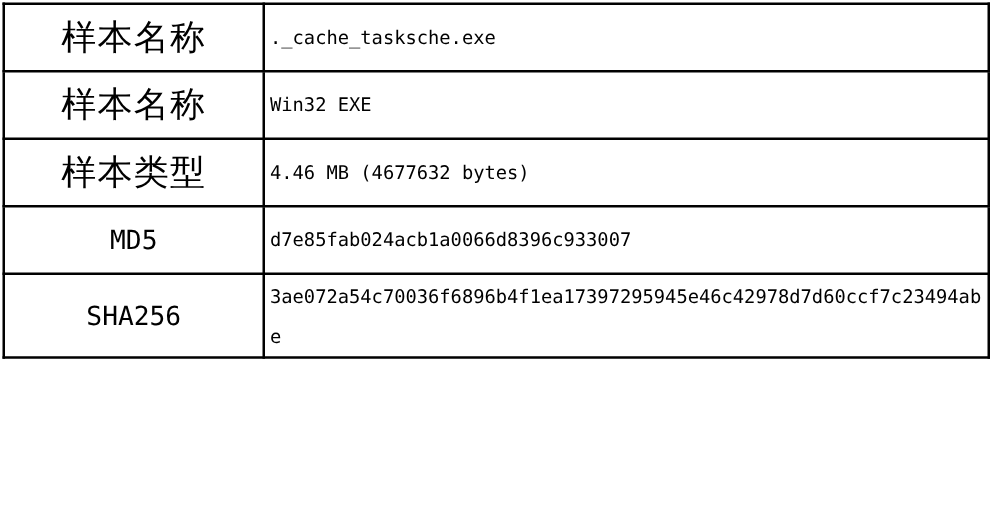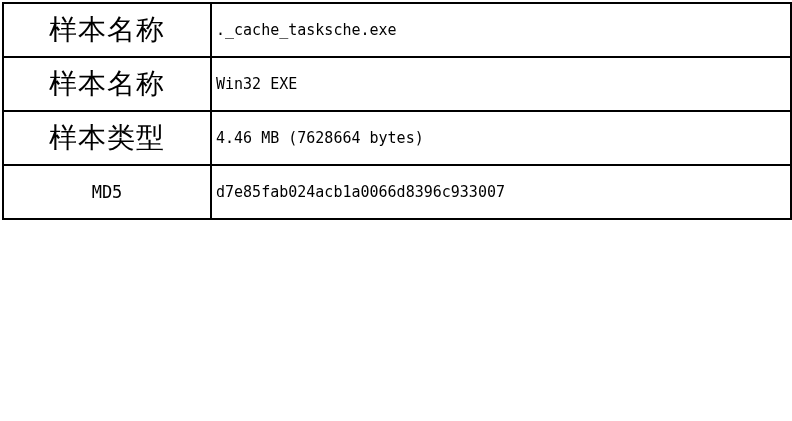--- a/index.html
+++ b/index.html
@@ -33,21 +33,21 @@
   tr.row { height: 54px; }
   tr.row-last { height: 67px; }
   td.label {
     text-align: center;
     font-family: "Liberation Serif", "DejaVu Serif", serif;
     font-size: 28px;
     letter-spacing: 1px;
   }
   td.label.latin {
     font-family: "DejaVu Sans Mono", "Liberation Mono", monospace;
-    font-size: 17px;
+    font-size: 21px;
     letter-spacing: 0;
   }
   td.value {
     text-align: left;
     padding: 0 2px 0 4px;
     font-family: "DejaVu Sans Mono", "Liberation Mono", monospace;
     font-size: 15px;
     line-height: 32px;
     word-break: break-all;
   }
@@ -64,20 +64,24 @@
     <tr class="row">
       <td class="label">样本名称</td>
       <td class="value">._cache_tasksche.exe</td>
     </tr>
     <tr class="row">
       <td class="label">样本名称</td>
       <td class="value">Win32 EXE</td>
     </tr>
     <tr class="row">
       <td class="label">样本类型</td>
-      <td class="value">4.46 MB (7628664 bytes)</td>
+      <td class="value">4.46 MB (4677632 bytes)</td>
     </tr>
     <tr class="row">
       <td class="label latin">MD5</td>
       <td class="value">d7e85fab024acb1a0066d8396c933007</td>
     </tr>
+    <tr class="row-last">
+      <td class="label latin">SHA256</td>
+      <td class="value">3ae072a54c70036f6896b4f1ea17397295945e46c42978d7d60ccf7c23494abe</td>
+    </tr>
   </tbody>
 </table>
 
 </body></html>

